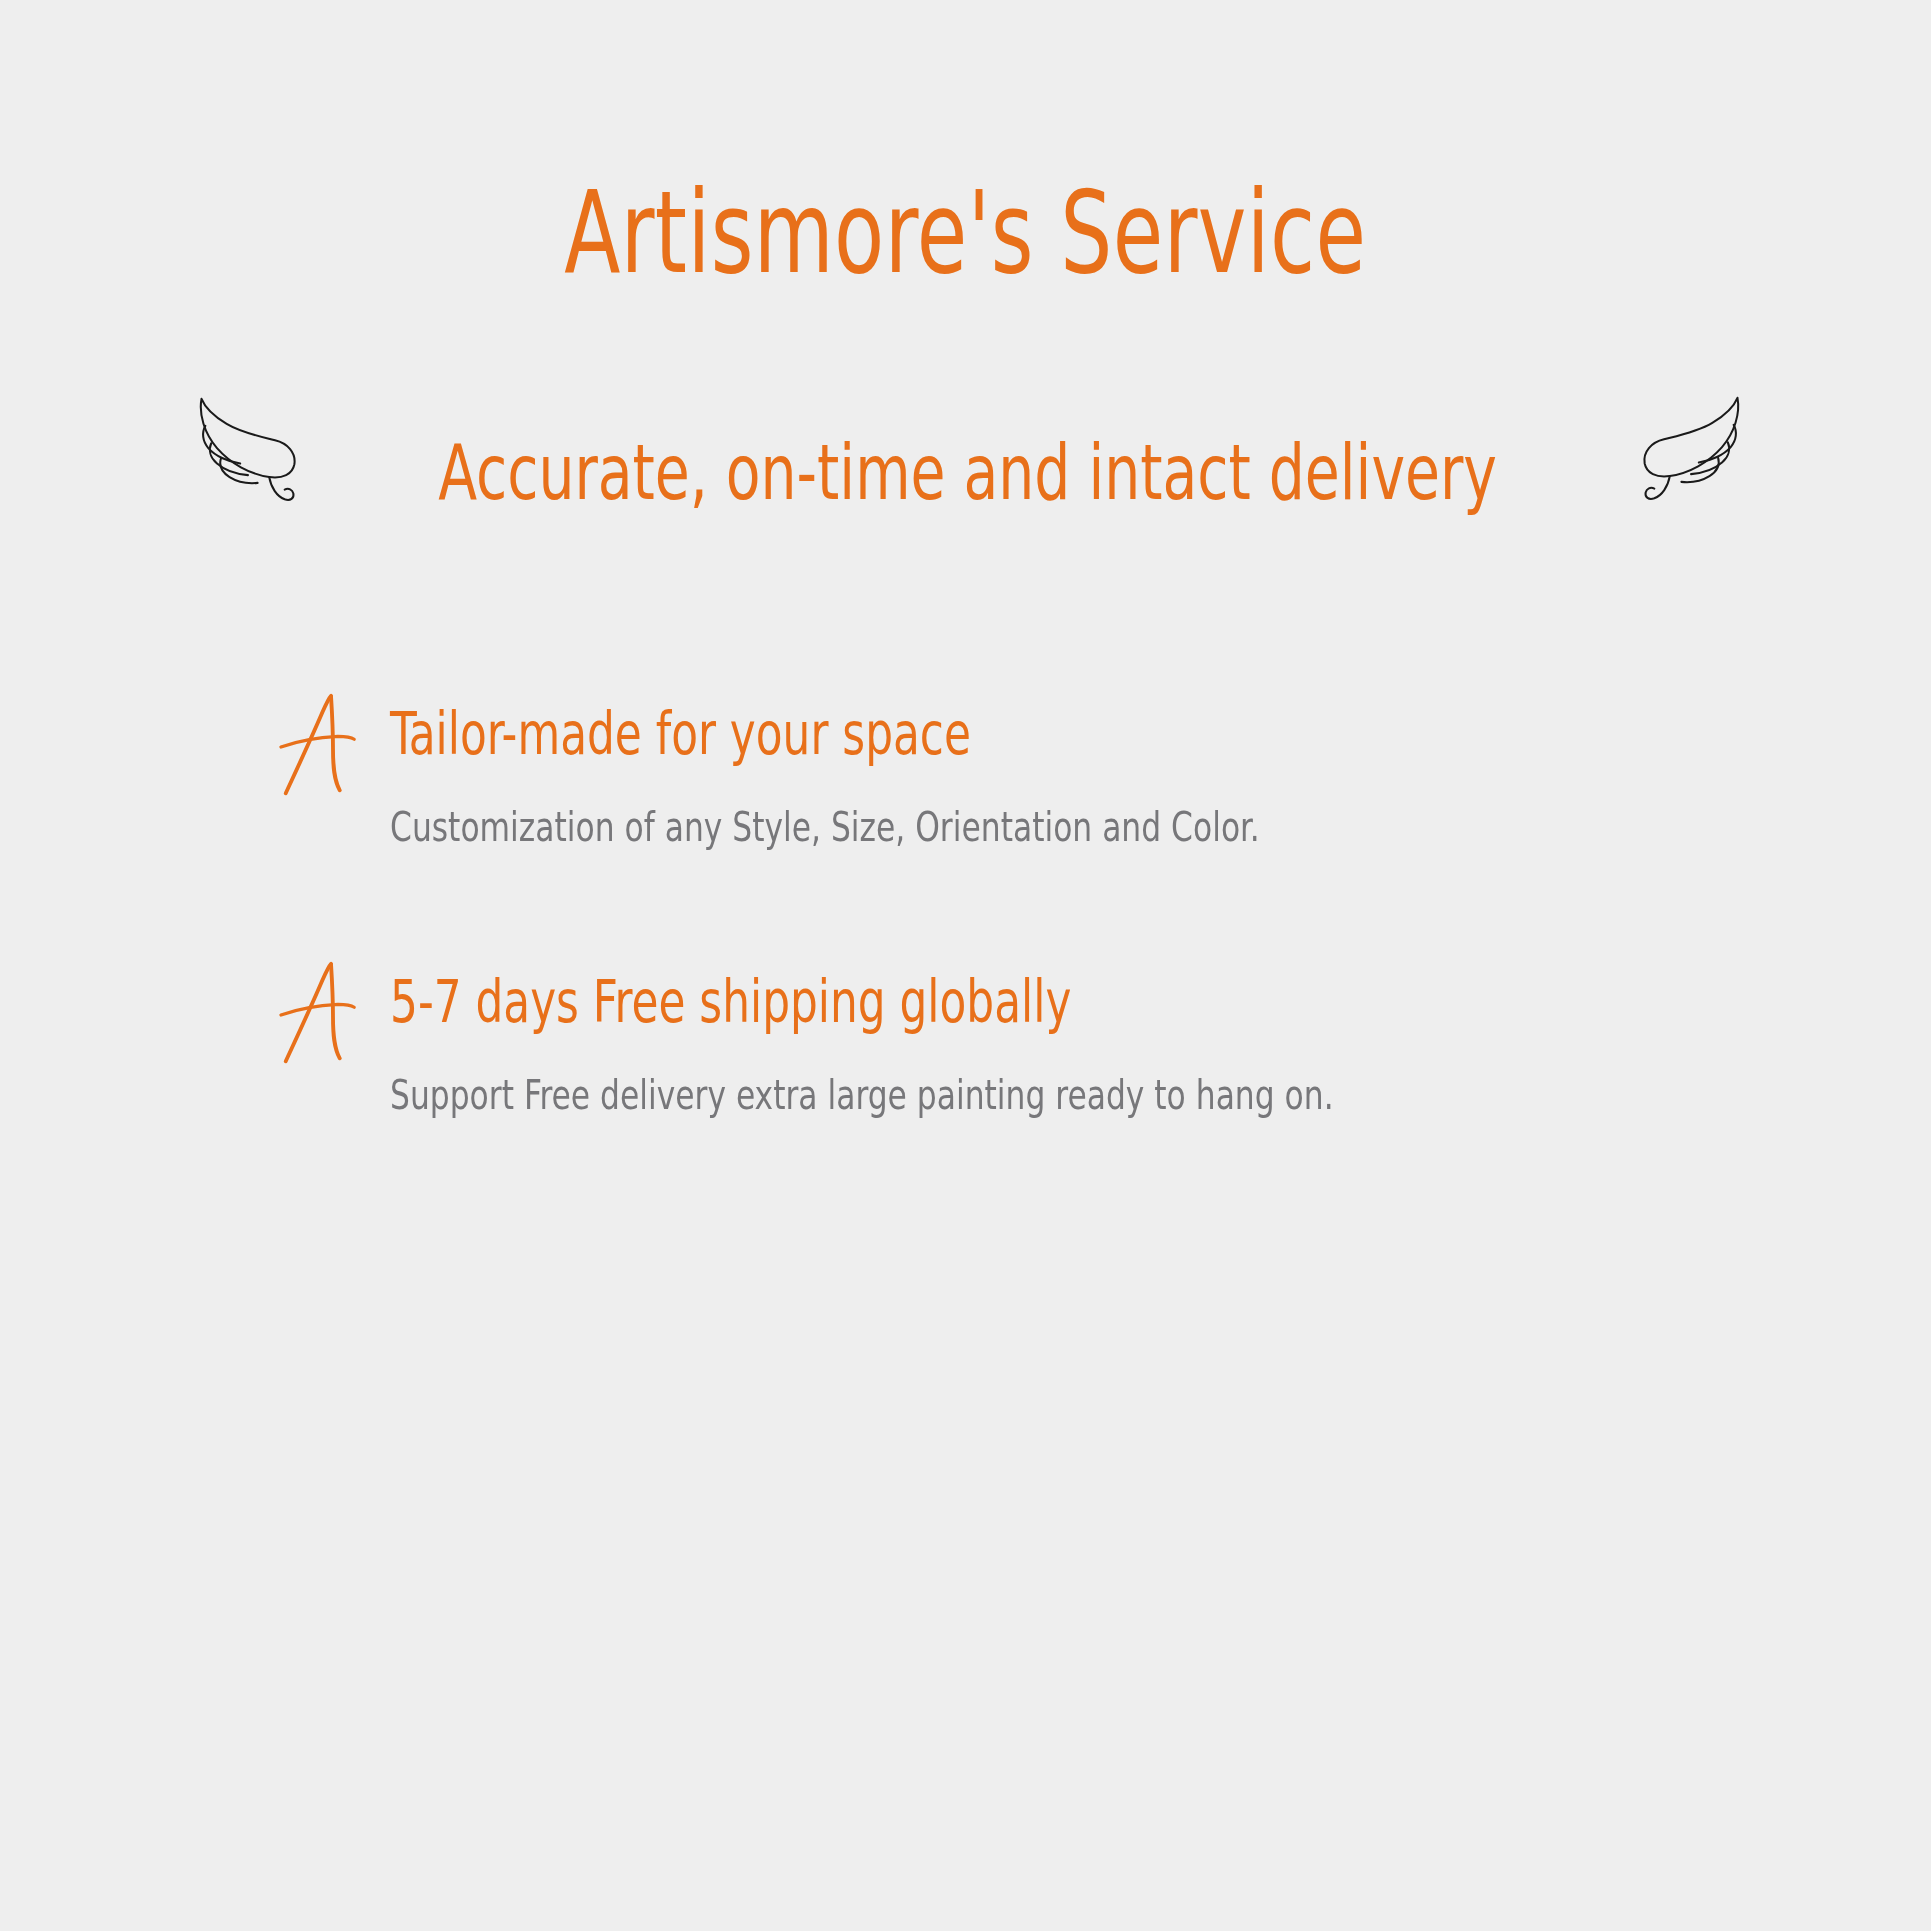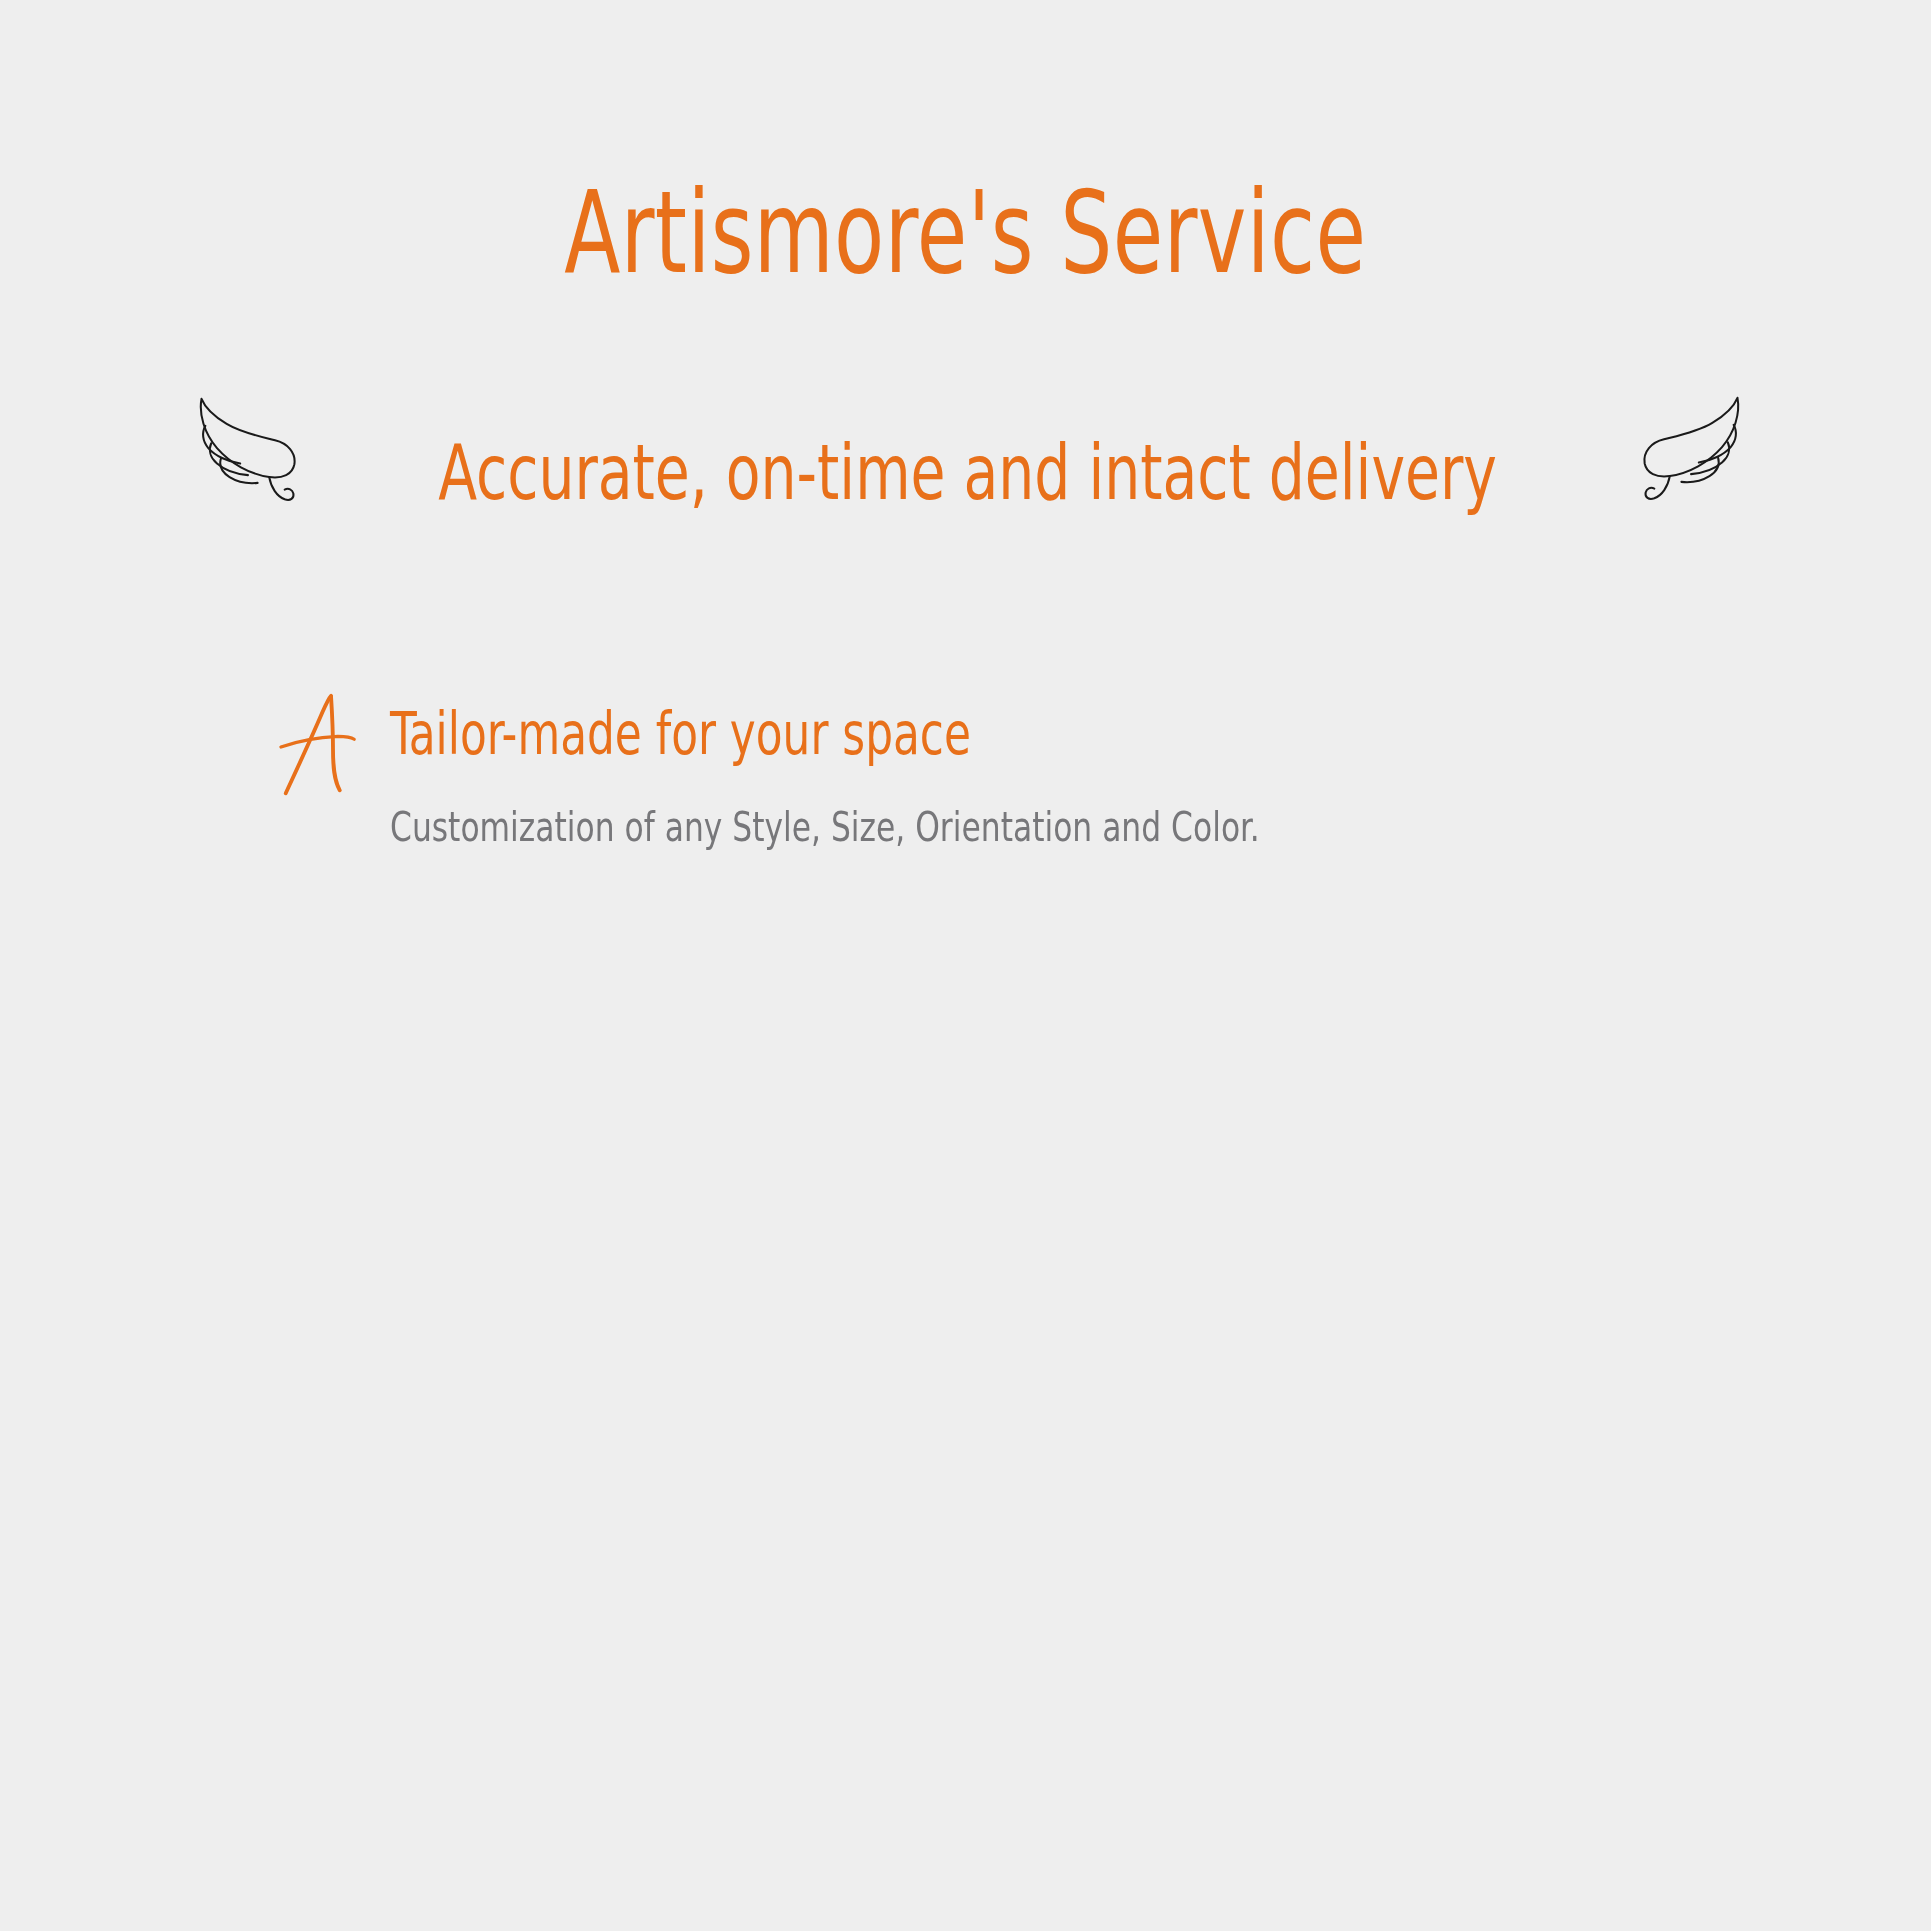--- a/index.html
+++ b/index.html
@@ -170,18 +170,31 @@
             <path d="M55,4 C56,20 57,40 57,58 C57,76 58,90 64,101" stroke-width="4"></path>
             <path d="M3,56 C20,50 42,46 62,45 C70,45 76,46 79,48" stroke-width="3.4"></path>
           </g>
         </svg>
       </span>
       <div class="feature-title">Tailor-made for your space</div>
       <div class="feature-desc">Customization of any Style, Size, Orientation and Color.</div>
     </div>
 
 
+    <div class="feature">
+      <span class="feature-mark">
+        <svg viewBox="0 0 86 110" xmlns="http://www.w3.org/2000/svg">
+          <g fill="none" stroke="#e8701a" stroke-linecap="round" stroke-linejoin="round">
+            <path d="M8,104 C20,78 34,48 46,20 C50,11 53,5 55,3" stroke-width="4"></path>
+            <path d="M55,4 C56,20 57,40 57,58 C57,76 58,90 64,101" stroke-width="4"></path>
+            <path d="M3,56 C20,50 42,46 62,45 C70,45 76,46 79,48" stroke-width="3.4"></path>
+          </g>
+        </svg>
+      </span>
+      <div class="feature-title">5-7 days Free shipping globally</div>
+      <div class="feature-desc">Support Free delivery extra large painting ready to hang on.</div>
+    </div>
 
 
   </div>
 
 </div>
 
 
 </body></html>

